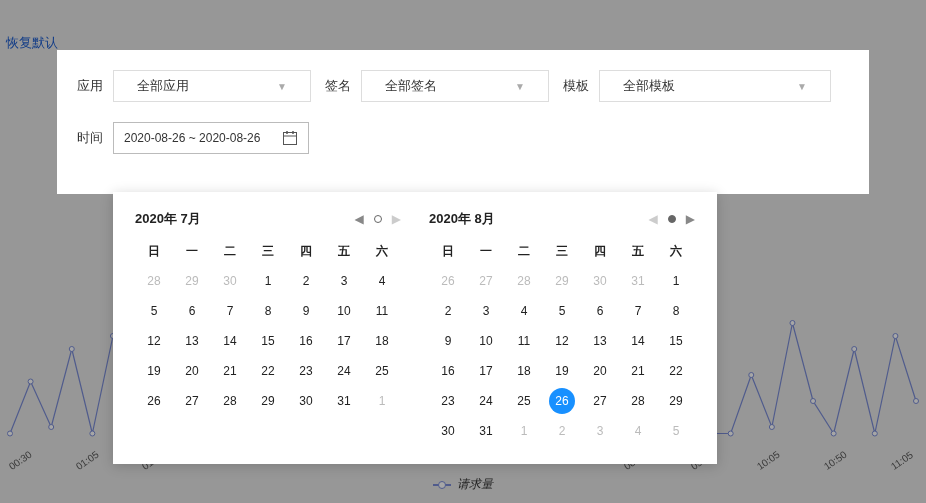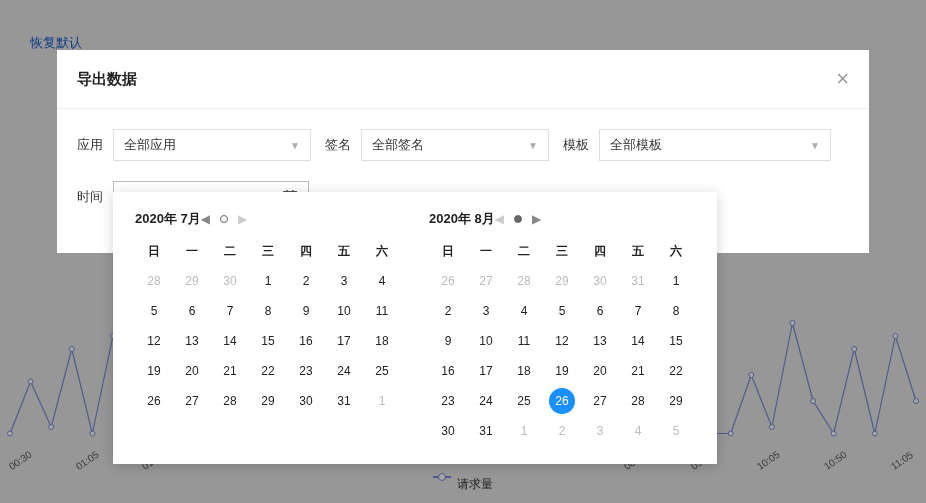--- a/index.html
+++ b/index.html
@@ -1,45 +1,45 @@
 <!DOCTYPE html>
 <html><head>
 <meta charset="utf-8">
 <style>
   * { box-sizing: border-box; margin: 0; padding: 0; font-family: "Microsoft YaHei", Arial, sans-serif; }
   body { width: 926px; height: 503px; overflow: hidden; background: #f5f5f5; position: relative; }
   .bg { position: absolute; inset: 0; background: #e8e8e8; }
-  .bg .link { position: absolute; top: 34px; left: 6px; color: #1f5fd0; font-size: 13px; margin-left: 24px; }
+  .bg .link { position: absolute; top: 34px; left: 6px; color: #1f5fd0; font-size: 13px; }
   .bg .chart-area { position: absolute; left: 0; right: 0; top: 290px; height: 180px; }
   .bg .chart-area svg { width: 100%; height: 100%; }
   .bg .xlabels { position: absolute; left: 0; right: 0; bottom: 30px; display: flex; justify-content: space-between; padding: 0 10px; font-size: 10px; color: #555; }
   .bg .xlabels span { transform: rotate(-35deg); transform-origin: left center; }
-  .bg .legend { position: absolute; bottom: 10px; left: 50%; transform: translateX(-50%); font-size: 12px; color: #333; display: flex; gap: 6px; }
+  .bg .legend { position: absolute; bottom: 10px; left: 50%; transform: translateX(-50%); font-size: 12px; color: #333; display: flex; align-items: center; gap: 6px; font-style: italic; }
   .bg .legend .marker { width: 18px; height: 2px; background: #7b8dd8; position: relative; }
   .bg .legend .marker::after { content: ''; position: absolute; left: 50%; top: 50%; transform: translate(-50%,-50%); width: 6px; height: 6px; border: 1px solid #7b8dd8; background: #fff; border-radius: 50%; }
   .overlay { position: absolute; inset: 0; background: rgba(0,0,0,0.35); }
   .modal { position: absolute; top: 50px; left: 57px; width: 812px; background: #fff; }
   .modal-header { padding: 18px 20px; display: flex; justify-content: space-between; align-items: center; border-bottom: 1px solid #eee; }
   .modal-title { font-size: 15px; font-weight: bold; color: #222; }
   .close { font-size: 22px; color: #999; cursor: pointer; line-height: 1; }
   .modal-body { padding: 20px; }
   .row { display: flex; gap: 14px; margin-bottom: 20px; }
   .field { display: flex; align-items: center; gap: 10px; }
   .label { font-size: 13px; color: #333; }
-  .select { border: 1px solid #ddd; height: 32px; display: flex; align-items: center; justify-content: space-between; padding: 0 10px; font-size: 13px; color: #333; background: #fff; cursor: pointer; }
+  .select { border: 1px solid #ddd; height: 32px; display: flex; align-items: center; justify-content: space-between; padding: 0 23px; font-size: 13px; color: #333; background: #fff; cursor: pointer; }
   .select .chev { color: #aaa; font-size: 10px; }
   .sel-app { width: 198px; }
   .sel-sign { width: 188px; }
   .sel-tpl { width: 232px; }
   .date-wrap { display: flex; align-items: center; gap: 10px; }
   .date-input { border: 1px solid #bbb; height: 32px; width: 196px; display: flex; align-items: center; justify-content: space-between; padding: 0 10px; font-size: 12px; color: #333; background: #fff; cursor: pointer; }
   .date-input .cal-icon { width: 16px; height: 16px; }
   .calendar-pop { position: absolute; top: 192px; left: 113px; width: 604px; background: #fff; box-shadow: 0 2px 12px rgba(0,0,0,0.18); padding: 10px 8px 14px; display: flex; }
   .cal-panel { flex: 1; padding: 4px 8px; }
-  .cal-head { display: flex; align-items: center; padding: 4px 6px 8px; }
+  .cal-head { display: flex; align-items: center; justify-content: space-between; padding: 4px 6px 8px; }
   .cal-title { font-size: 13px; font-weight: bold; color: #222; }
   .cal-nav { display: flex; align-items: center; gap: 10px; }
   .cal-nav span { cursor: pointer; font-size: 12px; color: #888; }
   .cal-nav .dot { width: 8px; height: 8px; border: 1.5px solid #666; border-radius: 50%; display: inline-block; }
   .cal-nav .dot.filled { background: #666; border-color: #666; }
   .cal-nav .arrow.disabled { color: #ccc; }
   .cal-grid { display: grid; grid-template-columns: repeat(7, 38px); grid-auto-rows: 30px; justify-content: center; }
   .wd { font-size: 12px; color: #222; font-weight: bold; display: flex; align-items: center; justify-content: center; }
   .day { font-size: 12px; color: #222; display: flex; align-items: center; justify-content: center; cursor: pointer; }
   .day.muted { color: #bbb; }
@@ -124,24 +124,20 @@
     </div>
   <div class="legend">
     <span class="marker"></span>
     <span>请求量</span>
   </div>
 </div>
 
 <div class="overlay"></div>
 
 <div class="modal">
-  <div class="modal-header">
-    <div class="modal-title">导出数据</div>
-    <div class="close">×</div>
-  </div>
   <div class="modal-body">
     <div class="row">
       <div class="field">
         <span class="label">应用</span>
         <div class="select sel-app">
           <span>全部应用</span>
           <span class="chev">▼</span>
         </div>
       </div>
       <div class="field">

